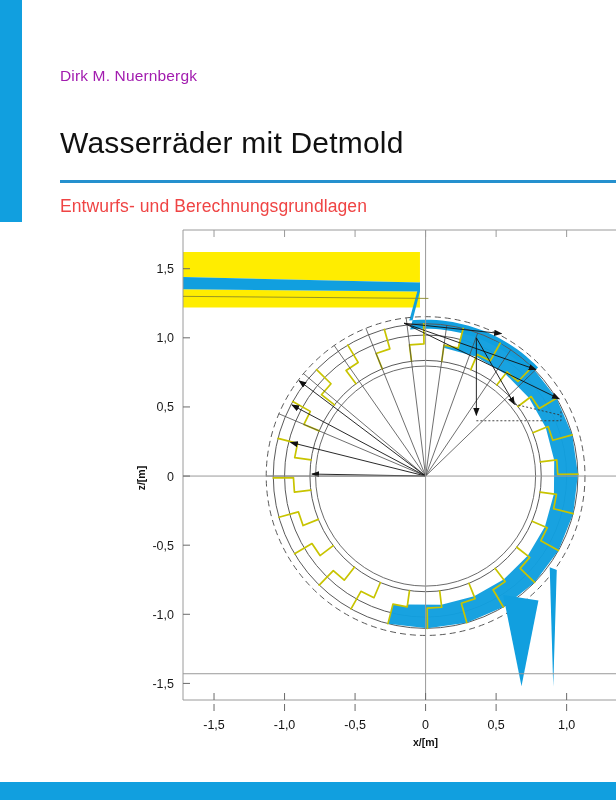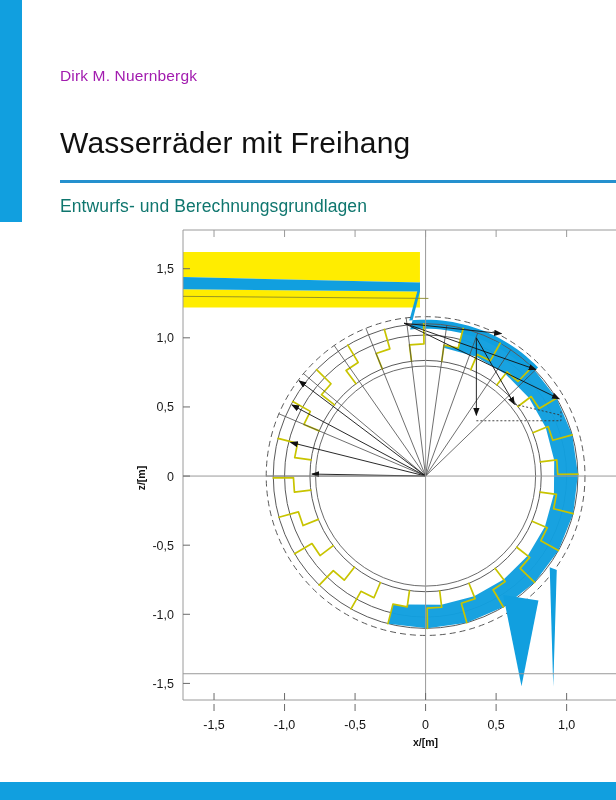--- a/index.html
+++ b/index.html
@@ -7,42 +7,42 @@
   #cover{position:relative;width:616px;height:800px;background:#ffffff;overflow:hidden;}
 
   
   .stripe-left{position:absolute;left:0;top:0;width:22px;height:800px;background:#119FDF;}
   .stripe-bottom{position:absolute;left:0;bottom:0;width:616px;height:97px;background:#119FDF;}
 
   
   .author{position:absolute;left:60px;top:59px;font-size:15.5px;color:#a21caf;letter-spacing:.15px;margin-top:8px;}
   .title{position:absolute;left:60px;top:126px;font-size:30px;color:#111;letter-spacing:.2px;white-space:nowrap;}
   .rule{position:absolute;left:60px;top:180px;width:556px;height:2.6px;background:#2590CE;}
-  .subtitle{position:absolute;left:60px;top:196px;font-size:17.5px;color:#0f766e;letter-spacing:.1px;white-space:nowrap;}
+  .subtitle{position:absolute;left:60px;top:196px;font-size:17.5px;color:#ef4444;letter-spacing:.1px;white-space:nowrap;}
   .publisher{position:absolute;left:58px;top:744px;font-size:12.5px;color:#ffffff;letter-spacing:.2px;font-weight:bold;}
 
   
   #figure{position:absolute;left:0;top:222px;width:605px;height:560px;}
   #figsvg{display:block;}
 
   
   .tk{font-family:"Liberation Sans",sans-serif;font-size:12.5px;fill:#1a1a1a;}
   .tk.on-blue{fill:#111;}
   .axlab{font-family:"Liberation Sans",sans-serif;font-size:10.5px;fill:#111;font-weight:bold;}
 </style>
 </head>
 <body>
 
 <div id="cover">
 
   <div class="stripe-left"></div>
   <div class="stripe-bottom"></div>
 
   <div class="author">Dirk M. Nuernbergk</div>
-  <div class="title">Wasserräder mit Freihang</div>
+  <div class="title">Wasserräder mit Detmold</div>
   <div class="rule"></div>
   <div class="subtitle">Entwurfs- und Berechnungsgrundlagen</div>
   <div class="publisher">Verlag Moritz Schäfer, Detmold</div>
 
   <div id="figure">
     <svg id="figsvg" width="616" height="560" viewBox="0 0 616 560">
         <defs>
           <clipPath id="plotclip">
             <rect x="183" y="8" width="433" height="470"></rect>
           </clipPath>

